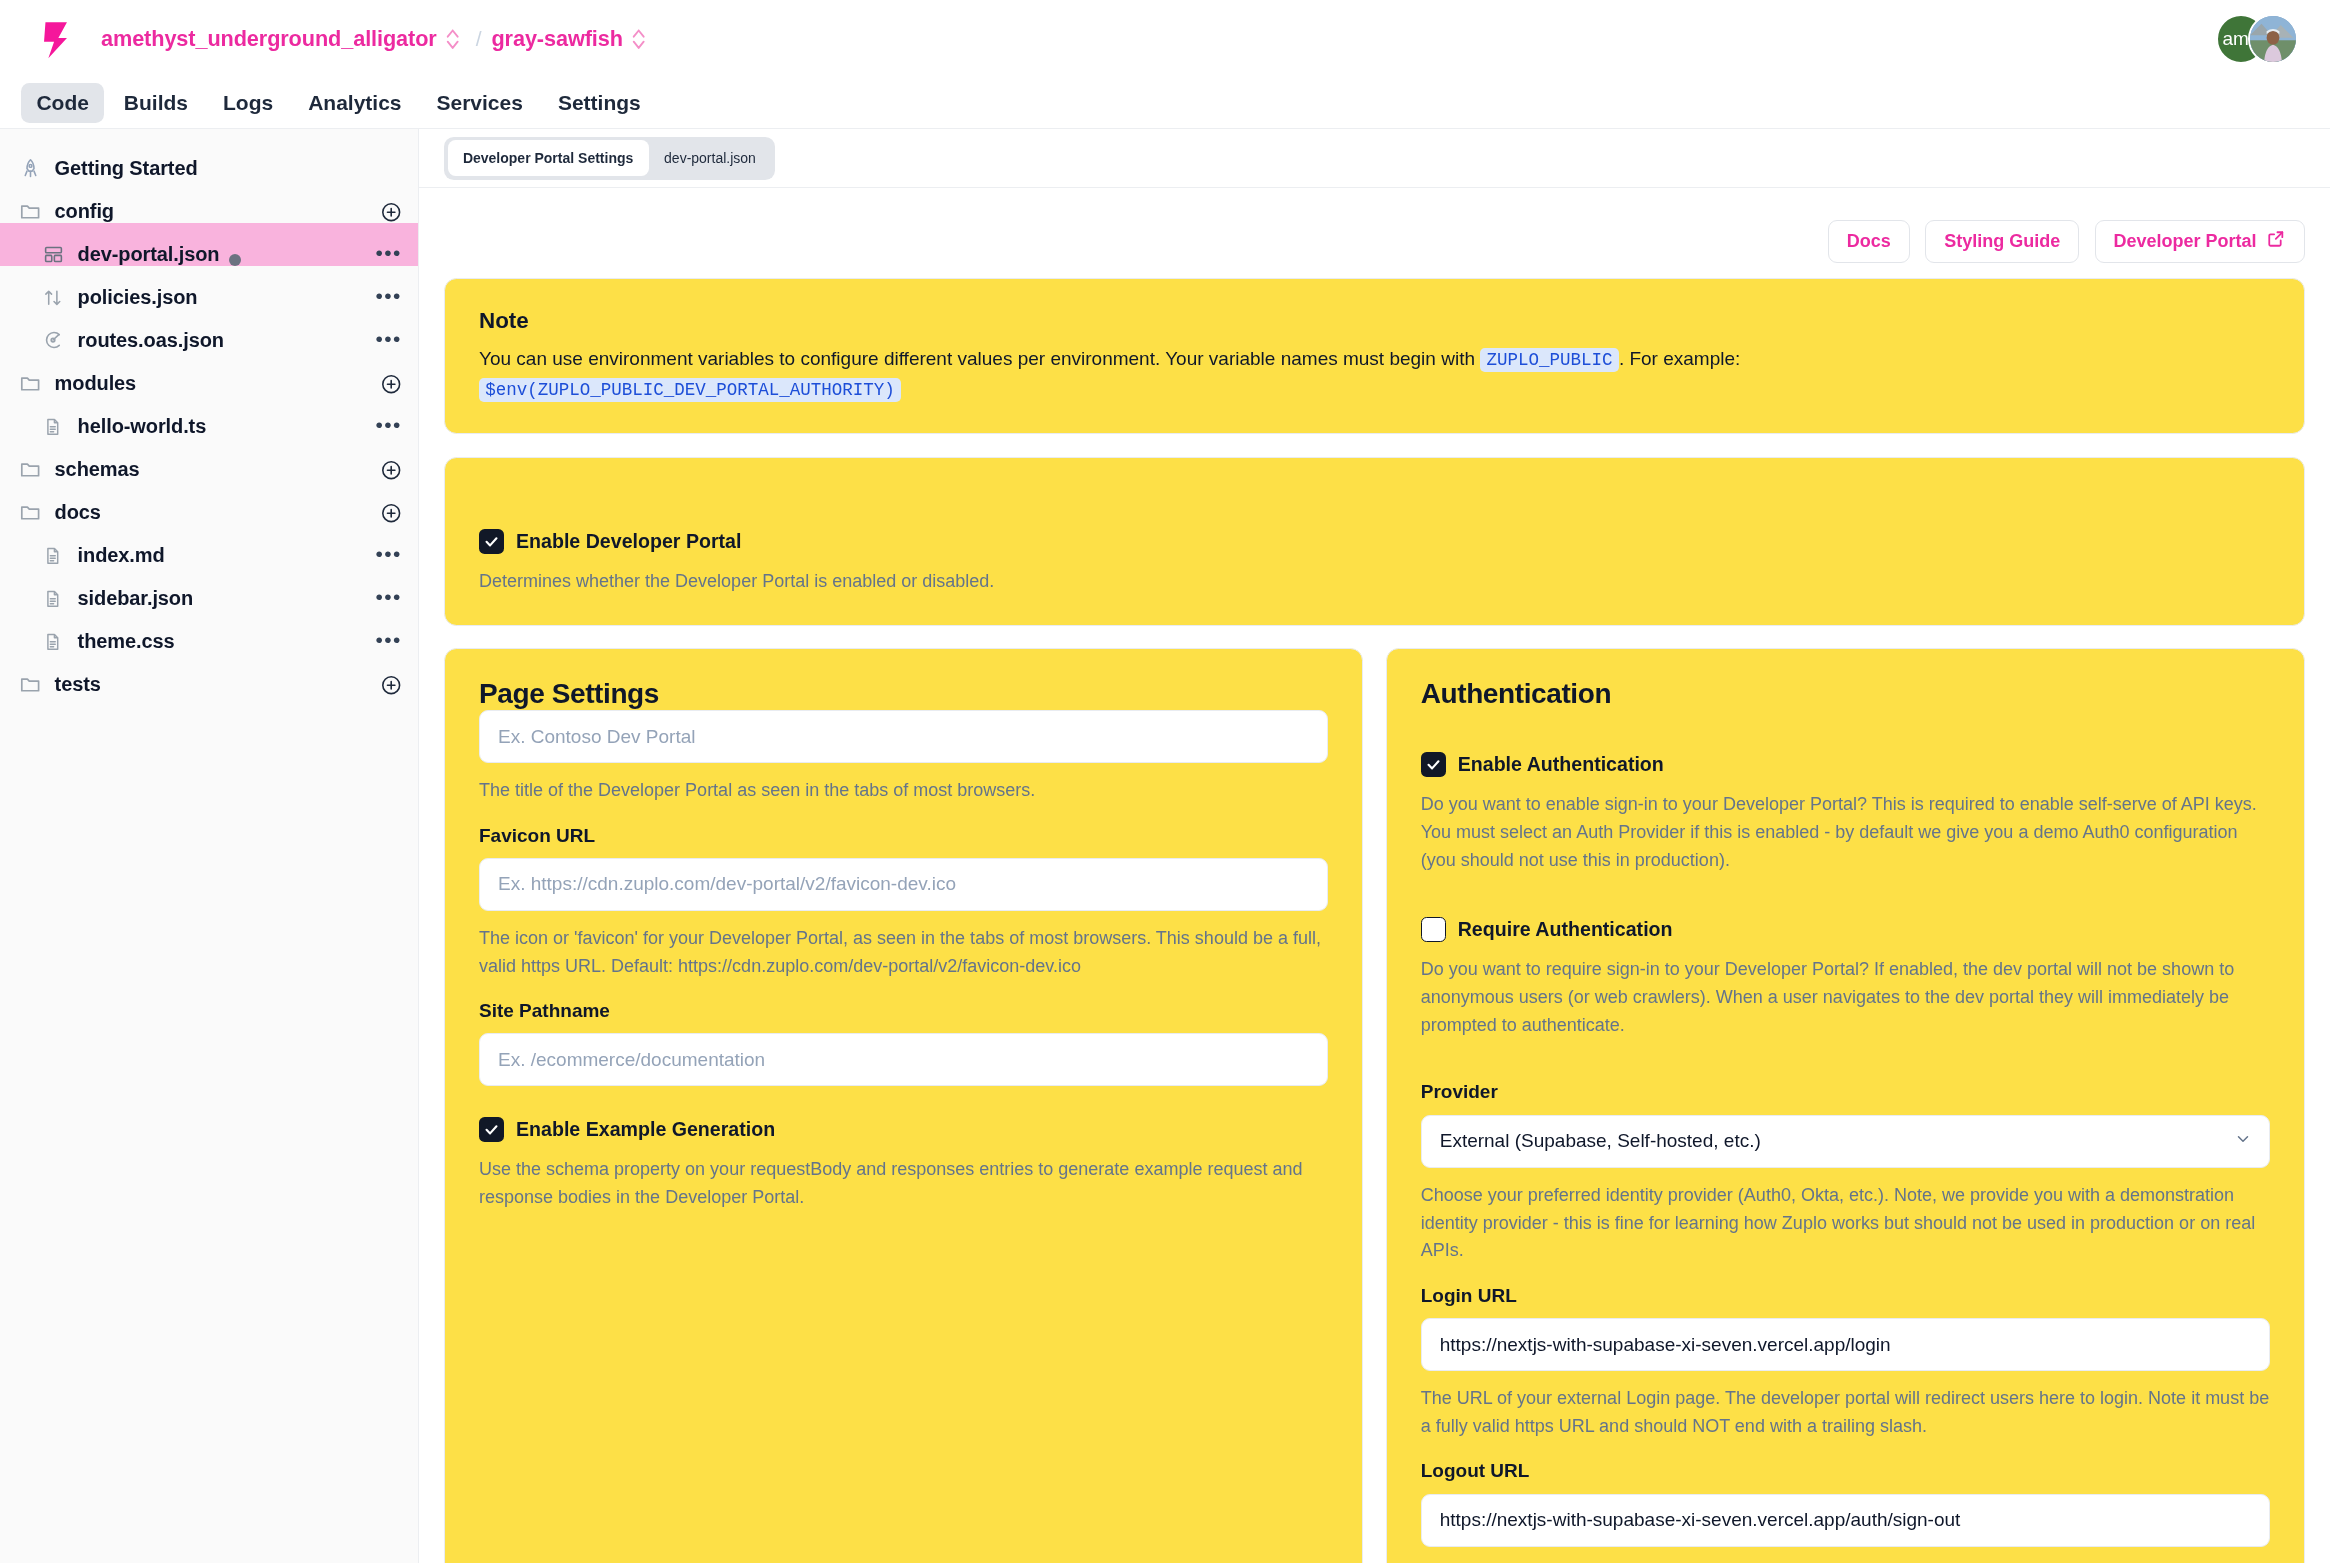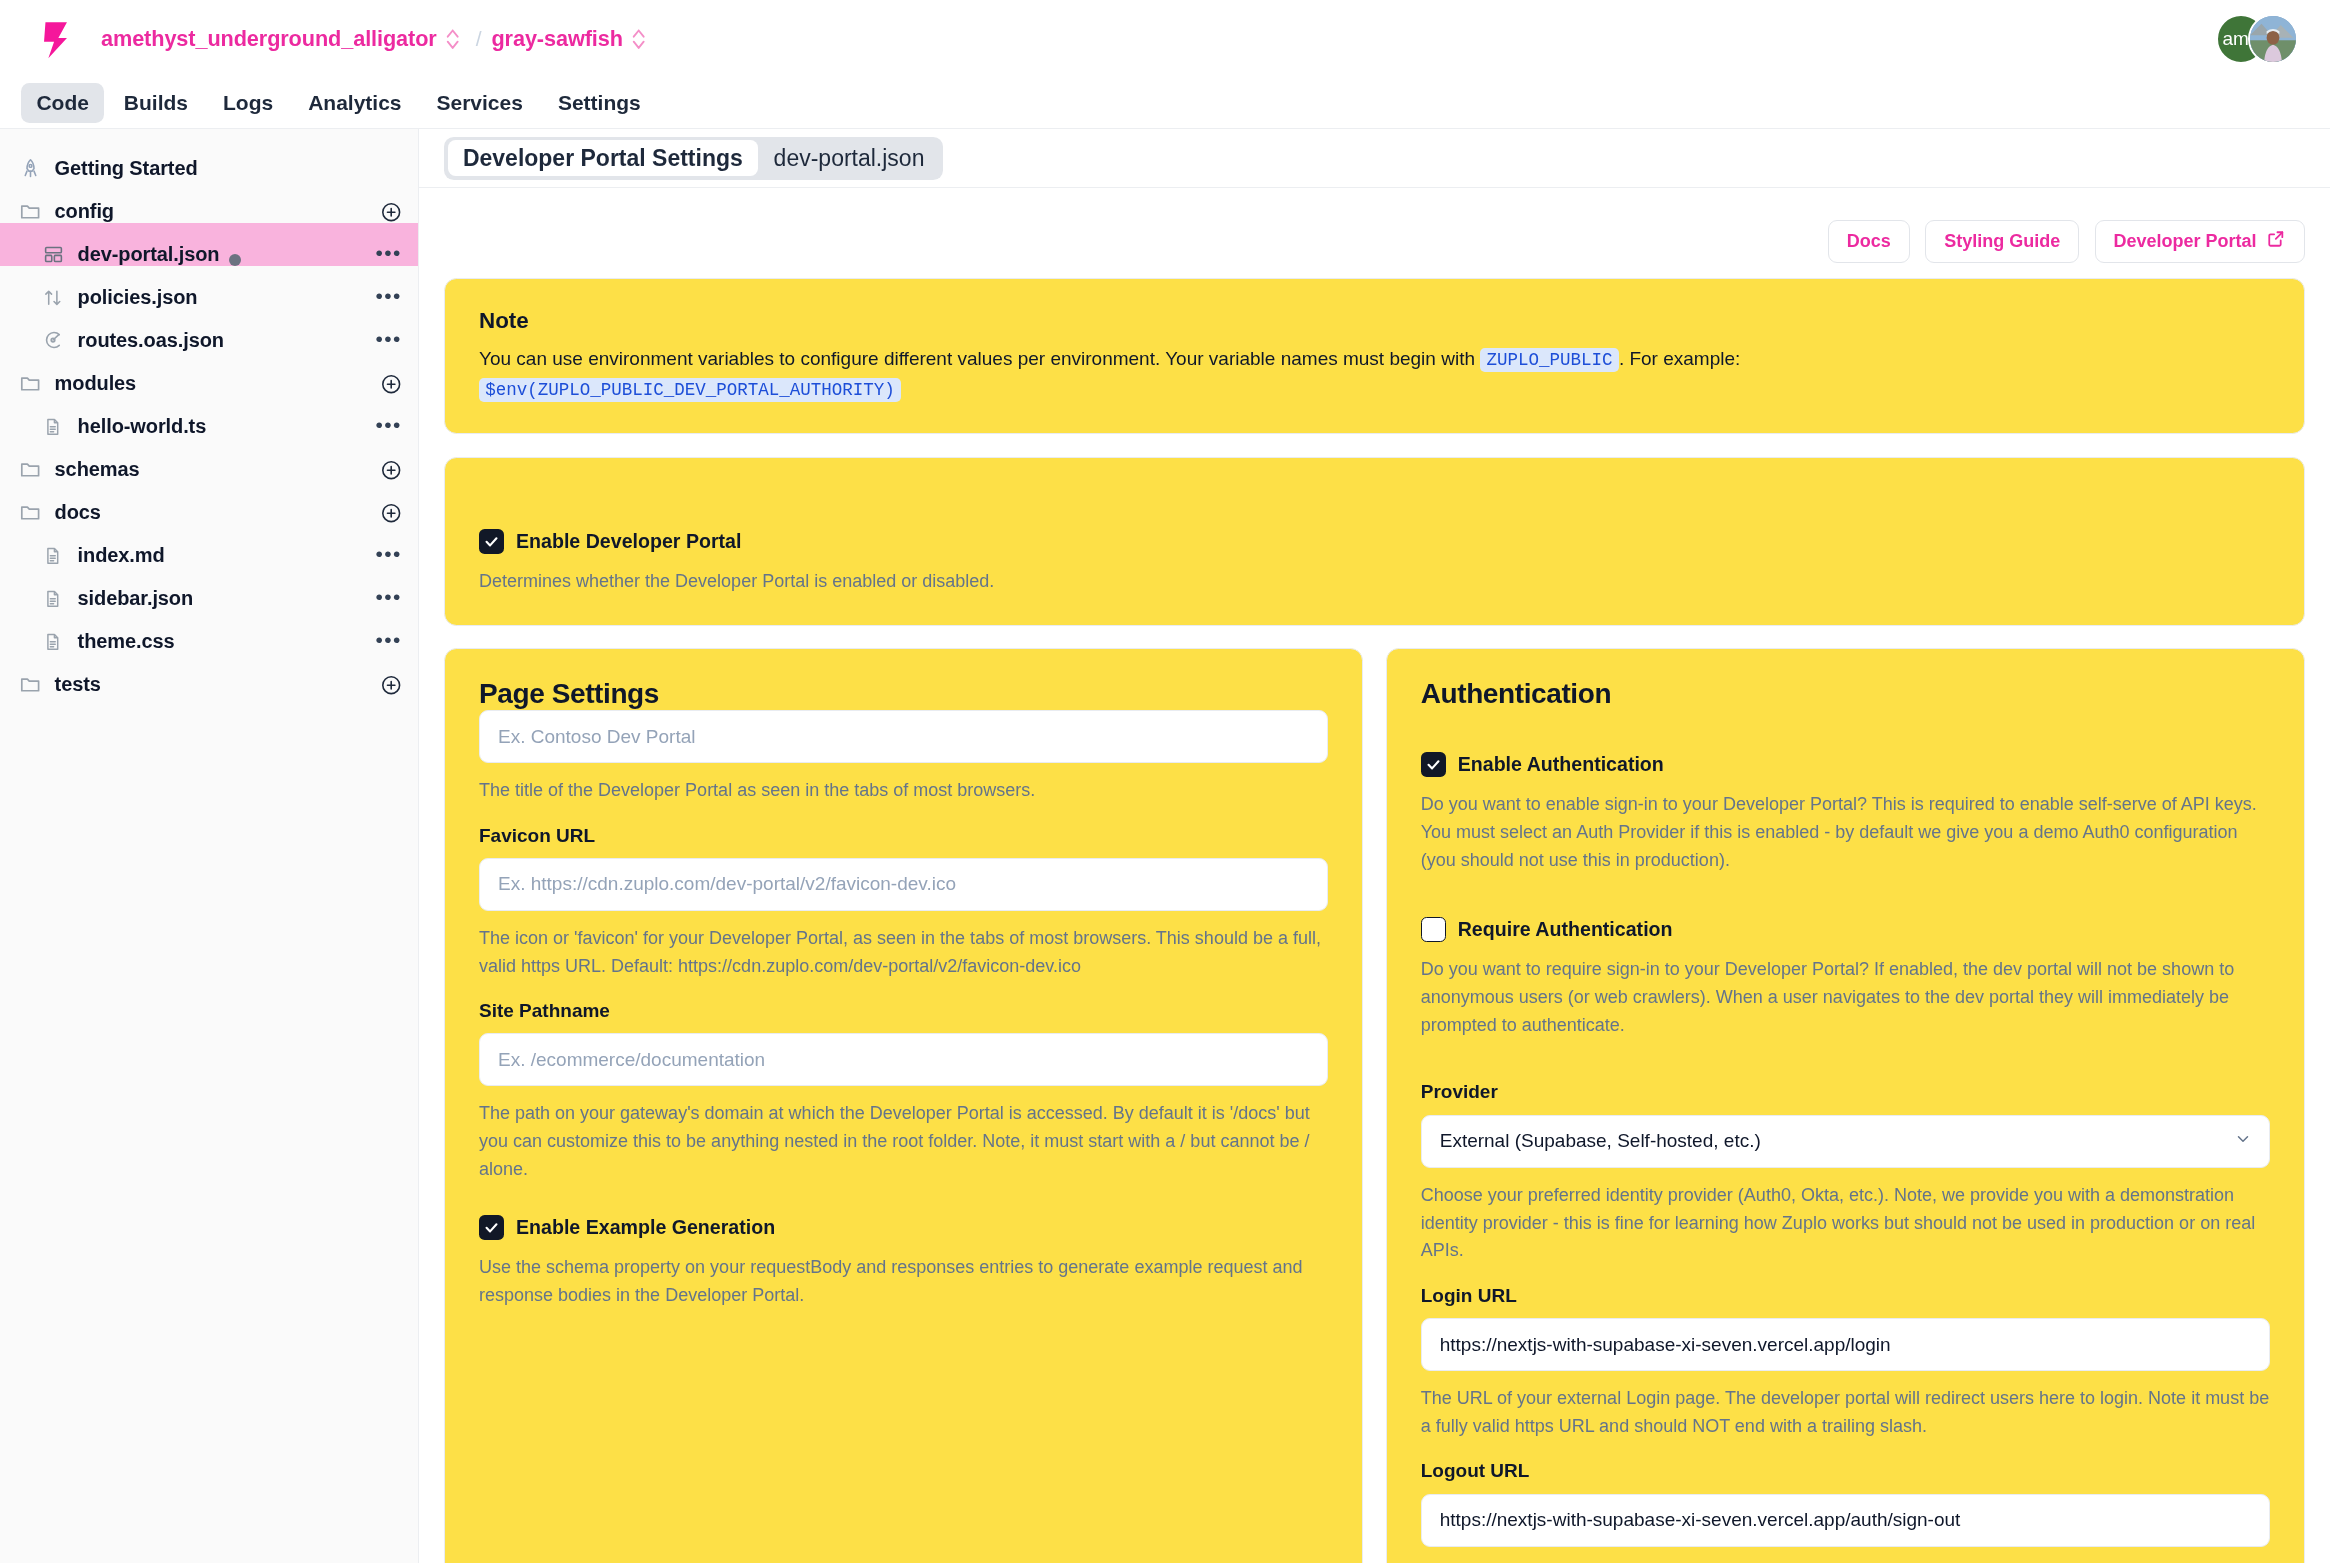--- a/index.html
+++ b/index.html
@@ -116,21 +116,21 @@
     border-bottom: 1.4px solid #eceef1;
     margin: 0 -25px;
     padding-right: 25px; padding-left: 25px;
   }
   .filetab-group {
     background: #e2e5ea; border-radius: 9.8px;
     display: flex; align-items: center; padding: 3.5px;
     height: 43px;
   }
   .filetab {
-    font-size: 23px; padding: 0 15.4px; height: 36px;
+    font-size: 14px; padding: 0 15.4px; height: 36px;
     display: flex; align-items: center;
     border-radius: 7.7px; cursor: pointer;
     color: #1e293b; font-weight: 400; white-space: nowrap;
   }
   .filetab.active { background: #ffffff; font-weight: 600; }
 
   .actionbar {
     display: flex; justify-content: flex-end; gap: 15.4px;
     padding: 32px 0 15.4px 0;
   }
@@ -483,21 +483,20 @@
 
           <input class="finput" placeholder="Ex. Contoso Dev Portal" style="">
           <div class="helptext mt20">The title of the Developer Portal as seen in the tabs of most browsers.</div>
 
           <div class="mt28 mb16 flabel">Favicon URL</div>
           <input class="finput" placeholder="Ex. https://cdn.zuplo.com/dev-portal/v2/favicon-dev.ico" style="">
           <div class="helptext mt20">The icon or 'favicon' for your Developer Portal, as seen in the tabs of most browsers. This should be a full, valid https URL. Default: https://cdn.zuplo.com/dev-portal/v2/favicon-dev.ico</div>
 
           <div class="mt28 mb16 flabel">Site Pathname</div>
           <input class="finput" placeholder="Ex. /ecommerce/documentation" style="">
-          <div class="helptext mt20">The path on your gateway's domain at which the Developer Portal is accessed. By default it is '/docs' but you can customize this to be anything nested in the root folder. Note, it must start with a / but cannot be / alone.</div>
 
           <div class="cbrow mt44">
             <span class="cbox on">
               <svg width="17" height="17" viewBox="0 0 24 24" fill="none" stroke="#ffffff" stroke-width="3" stroke-linecap="round" stroke-linejoin="round">
                   <path d="M5 12.5l5 5 9-10"></path>
                 </svg>
             </span>
             <span class="cblabel">Enable Example Generation</span>
           </div>
           <div class="helptext mt20">Use the schema property on your requestBody and responses entries to generate example request and response bodies in the Developer Portal.</div>

